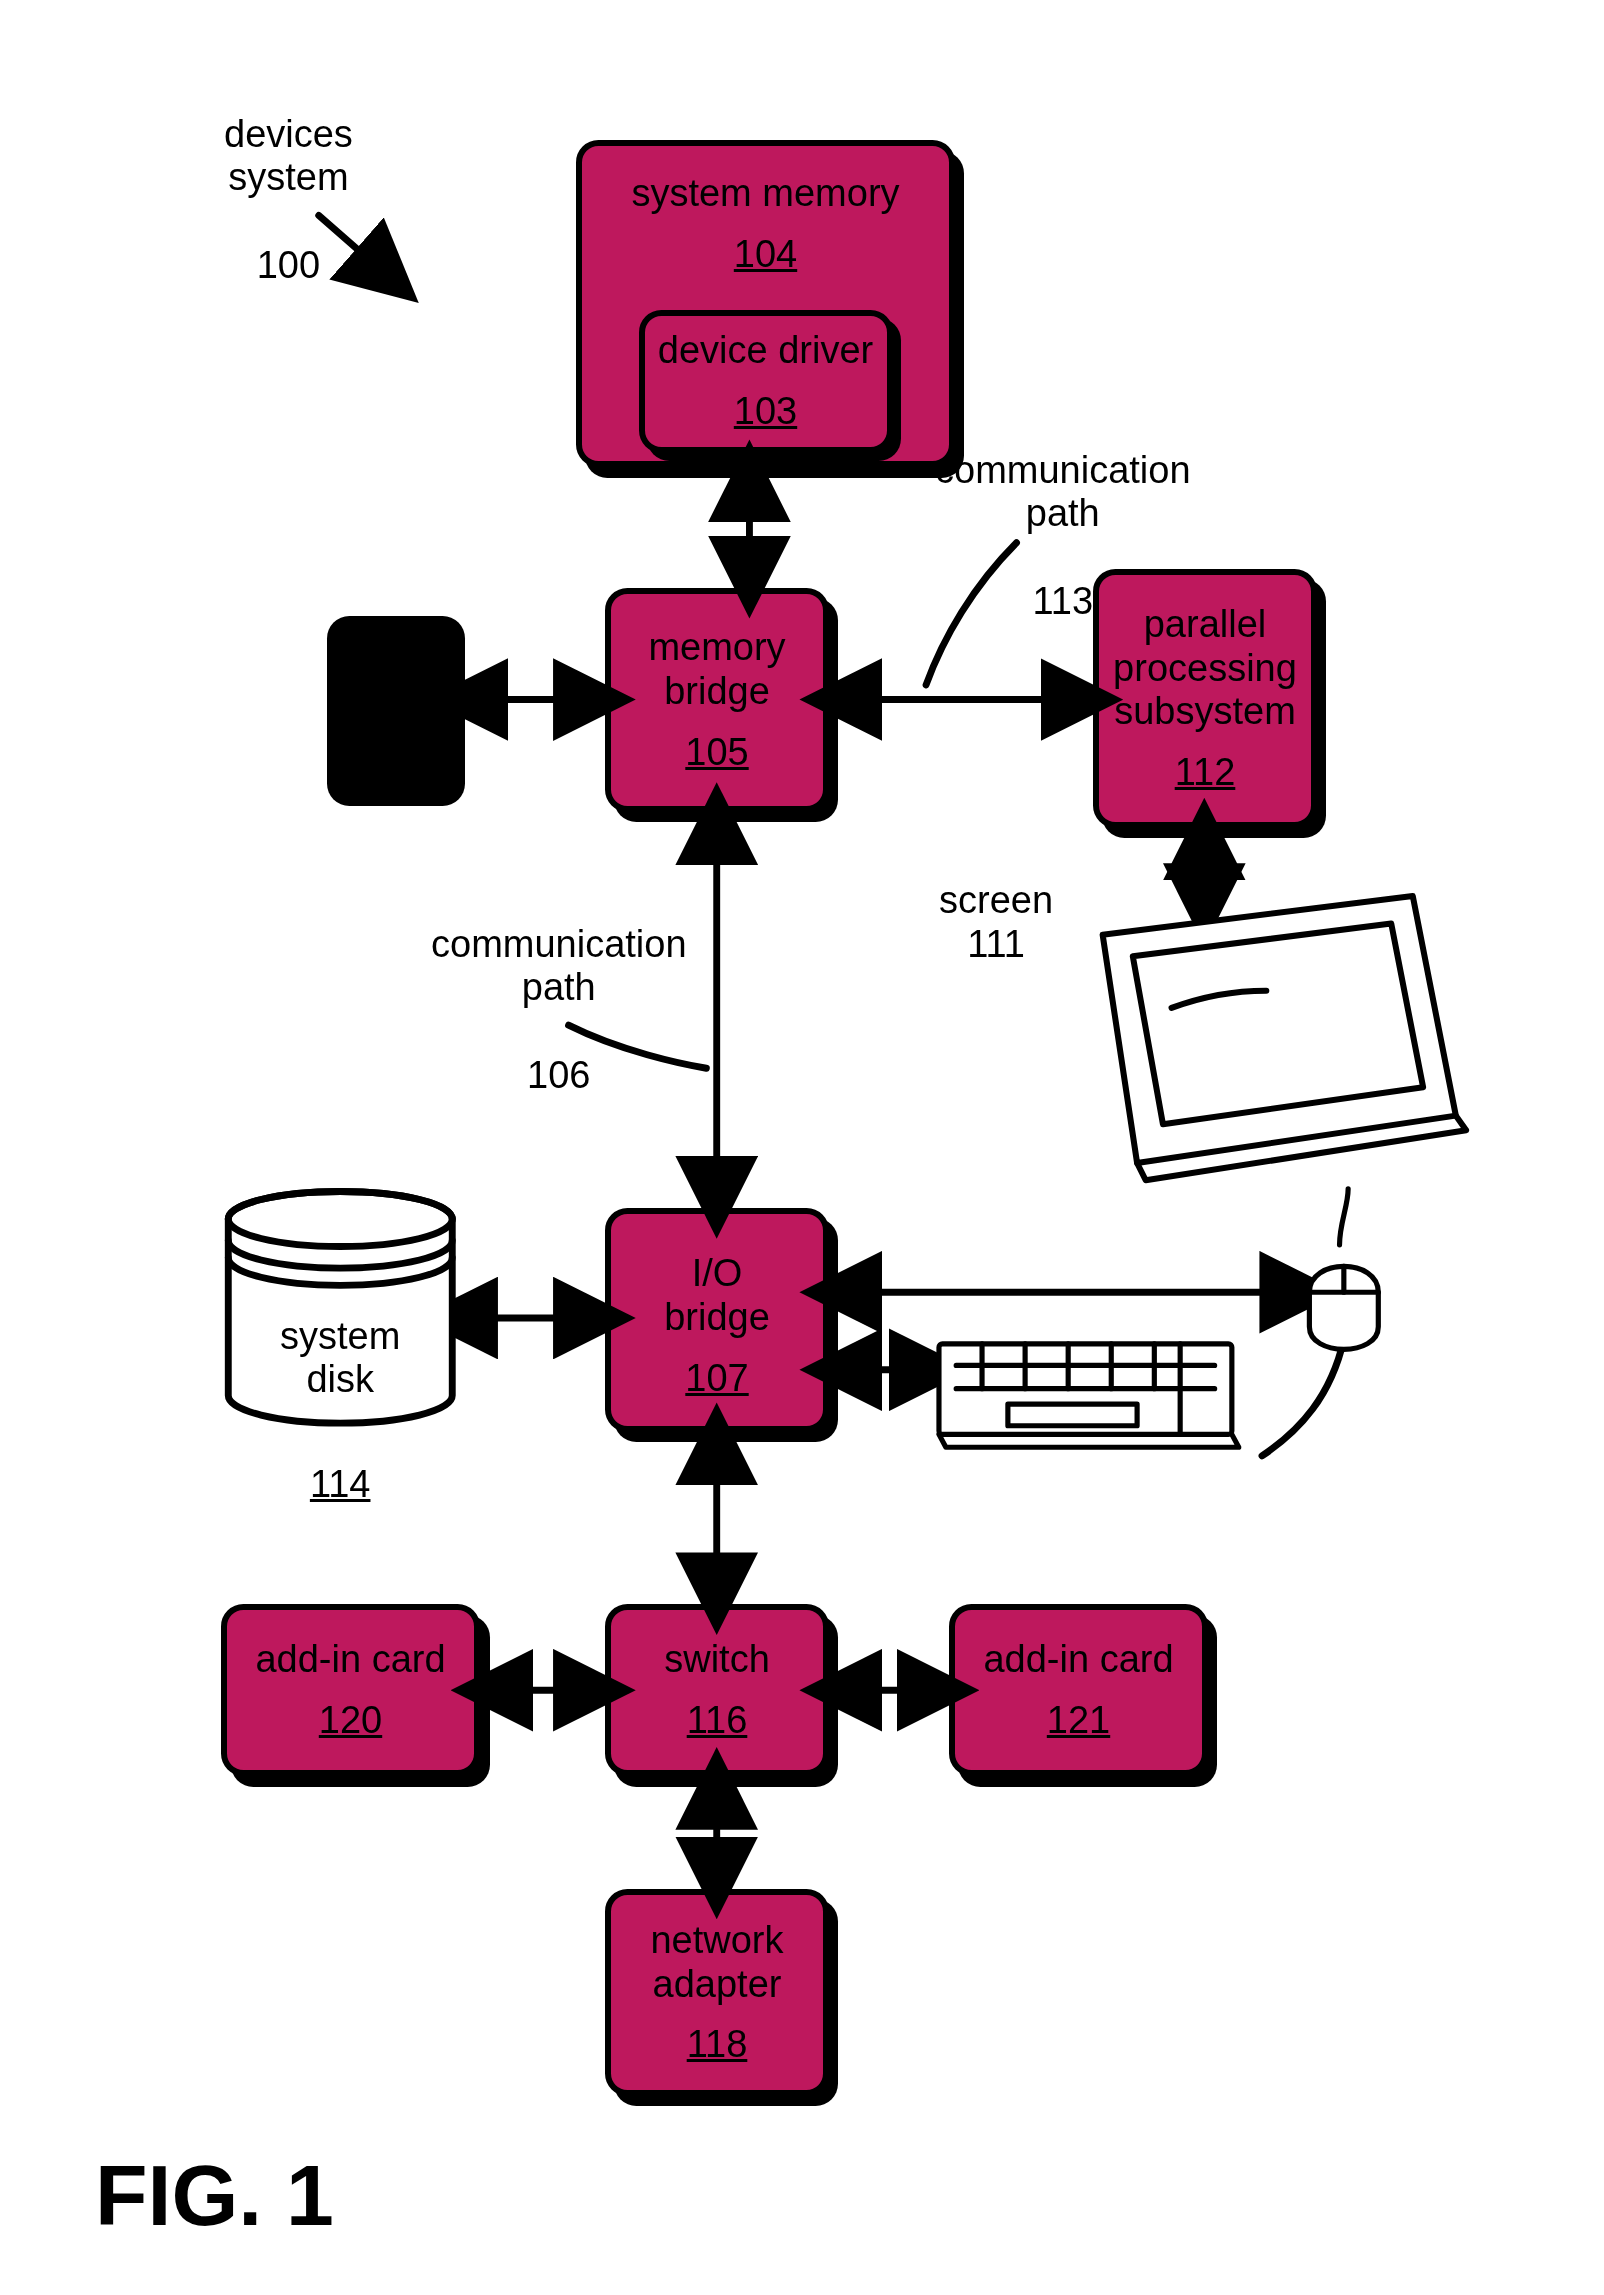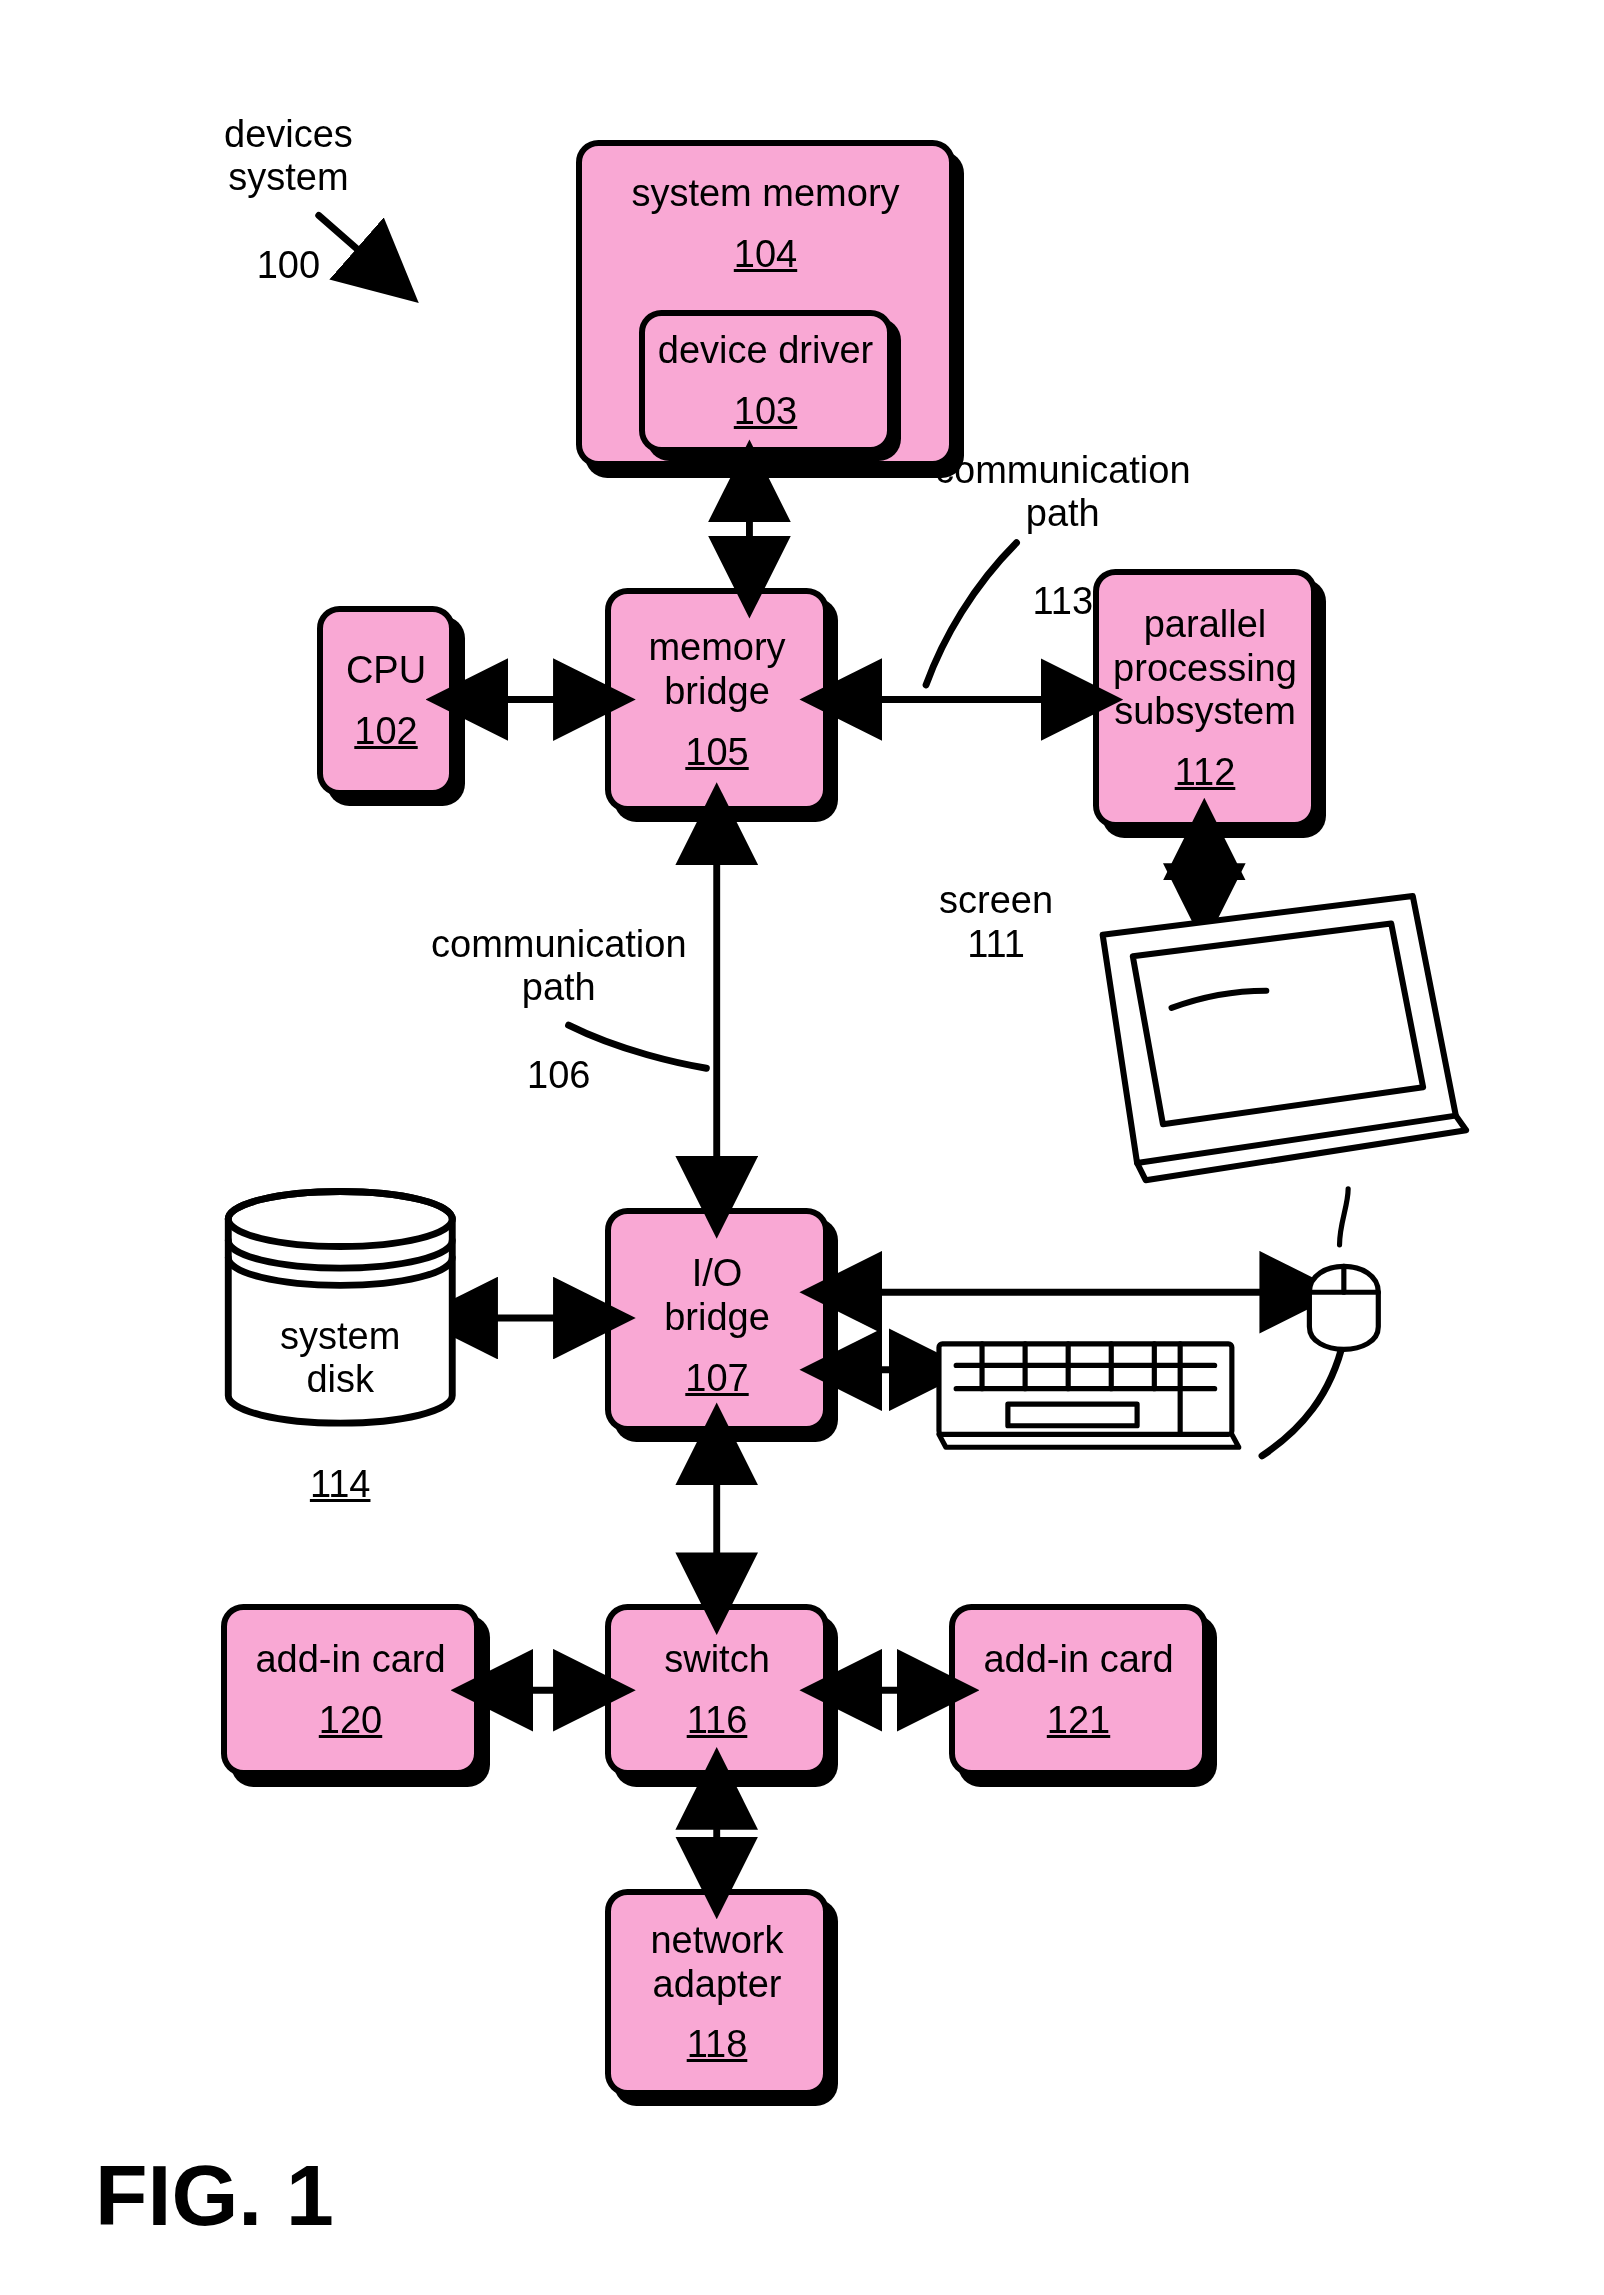--- a/index.html
+++ b/index.html
@@ -12,21 +12,21 @@
   .canvas {
     position: relative;
     width: 1604px;
     height: 2295px;
     background: #fff;
   }
   .box {
     position: absolute;
     border: 6.9px solid #000;
     border-radius: 22.4px;
-    background: #f9a8d4;
+    background: #be185d;
     box-sizing: border-box;
     display: flex;
     flex-direction: column;
     align-items: center;
     justify-content: center;
     text-align: center;
   }
   .shadow {
     position: absolute;
     background: #000;
@@ -83,24 +83,20 @@
 
     <div style="position:relative; margin-top:34px; width:254px; height:143px;">
       <div class="shadow" style="left:8.6px; top:8.6px; width:254px; height:143px; position:absolute;"></div>
       <div class="box" style="left:0; top:0; width:254px; height:143px; position:absolute;">
         <div class="label">device driver</div>
         <div class="num">103</div>
       </div>
     </div>
   </div>
 
-  <div class="box" style="left:317px; top:606px; width:138px; height:190px;">
-    <div class="label">CPU</div>
-    <div class="num">102</div>
-  </div>
 
   <div class="box" style="left:605px; top:588px; width:224px; height:224px;">
     <div class="label" style="white-space:pre-line;">memory
 bridge</div>
     <div class="num">105</div>
   </div>
 
   <div class="box" style="left:1093px; top:569px; width:224px; height:259px;">
     <div class="label" style="white-space:pre-line;">parallel
 processing

